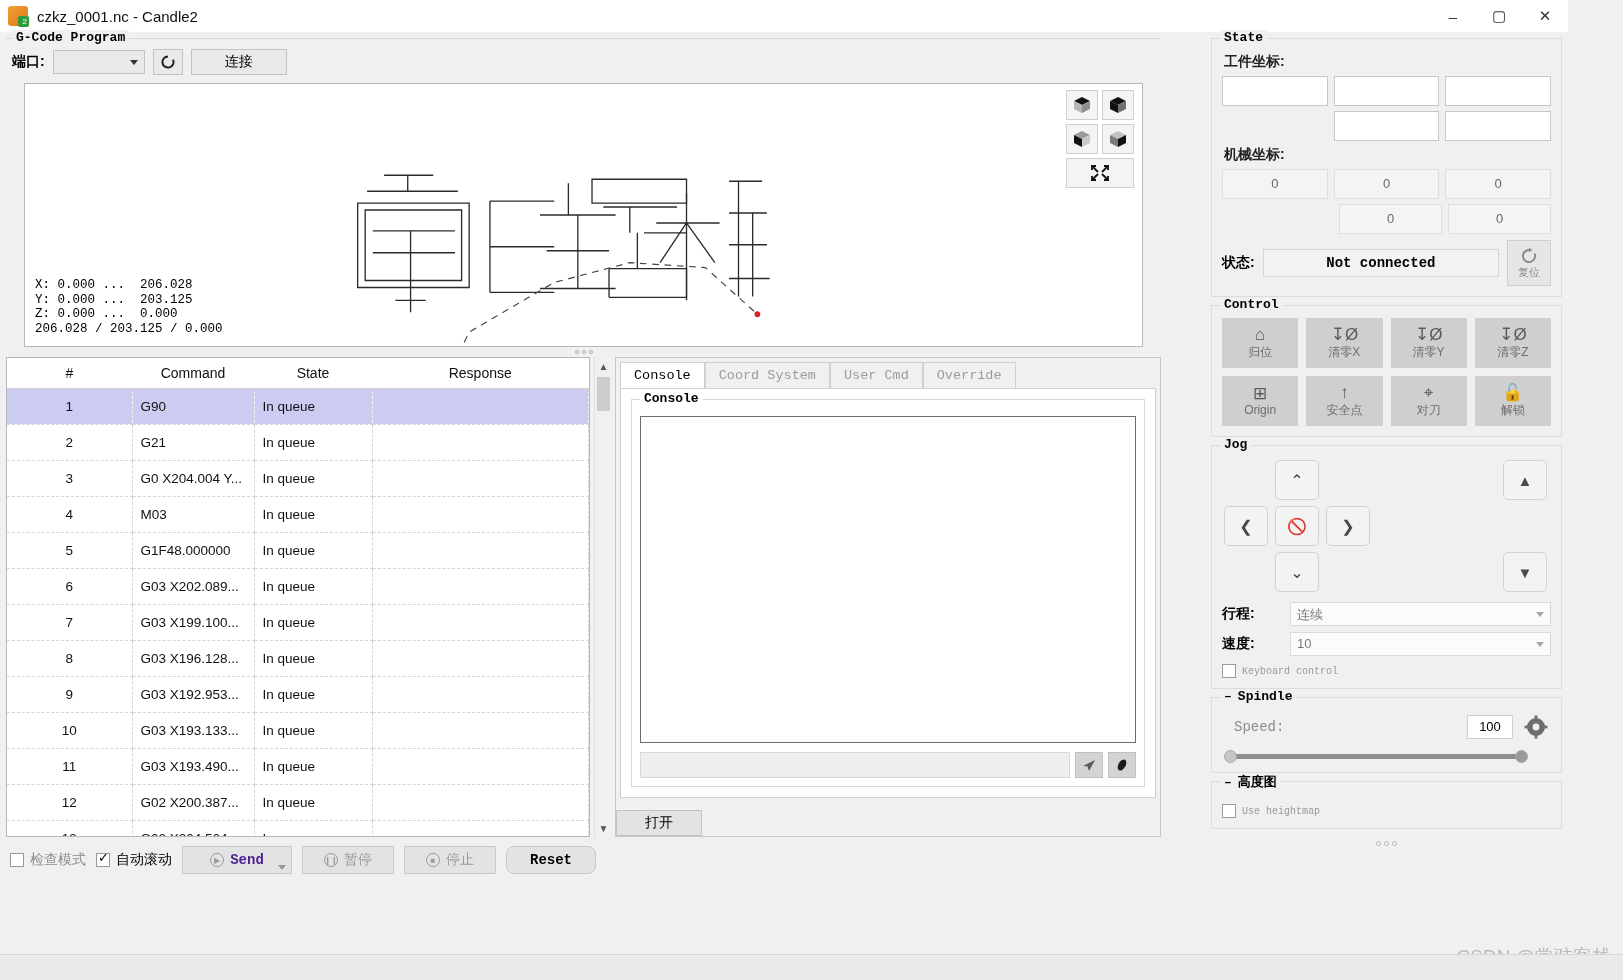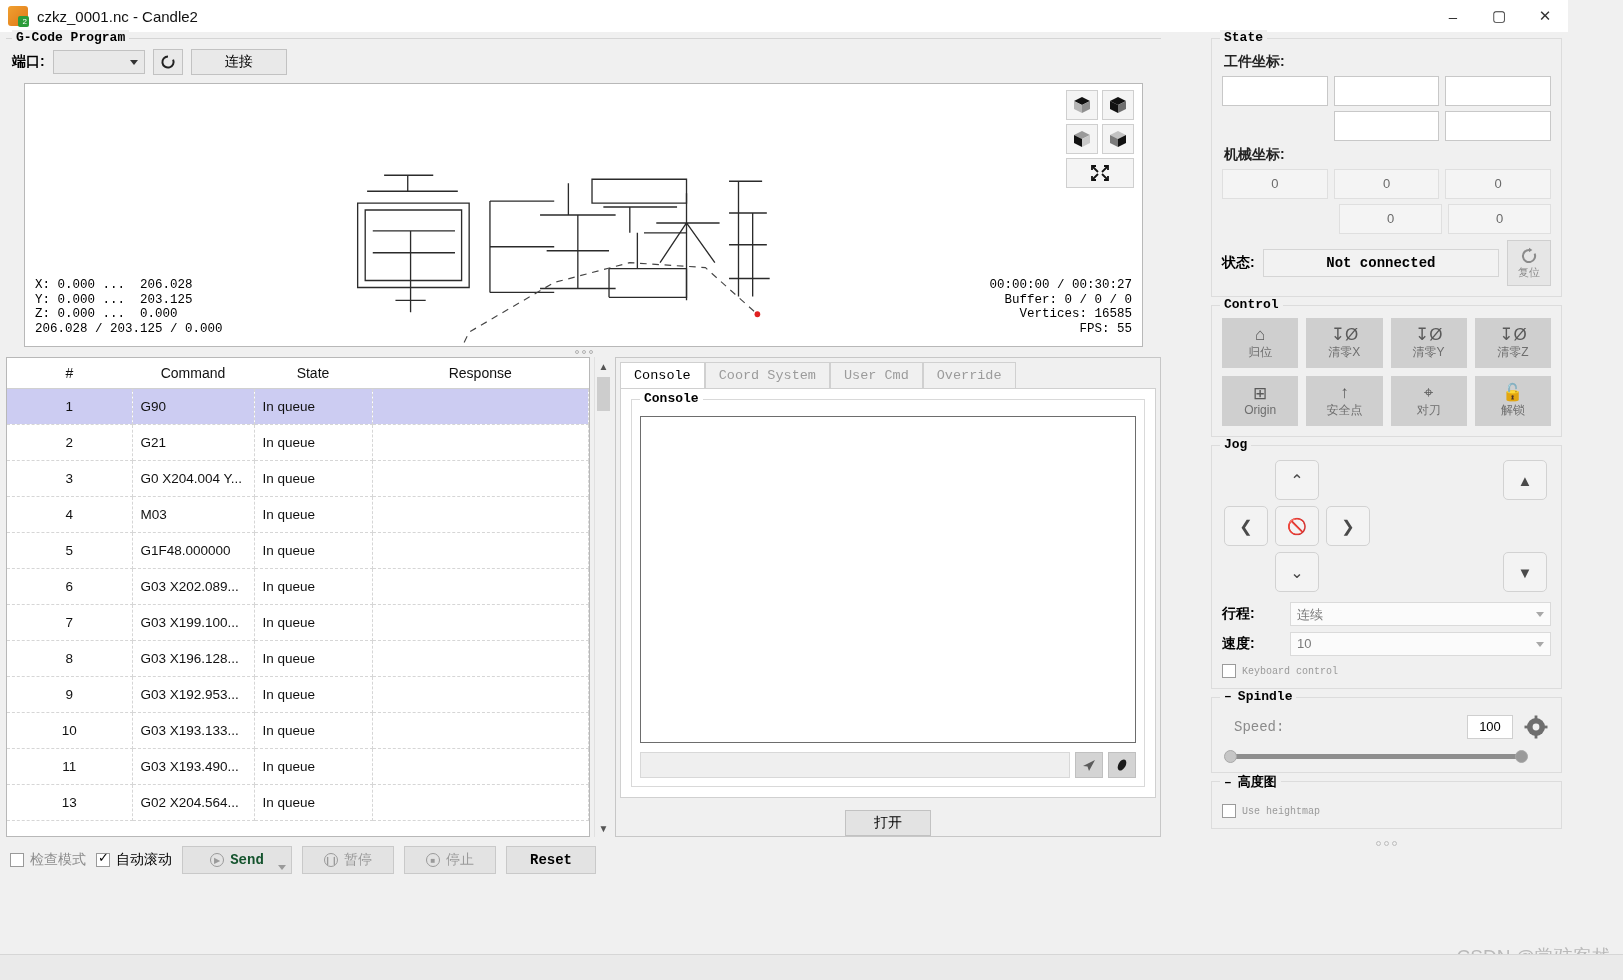--- a/index.html
+++ b/index.html
@@ -97,38 +97,38 @@
   .tabbody { flex:1; background:#fff; border:1px solid #d0d0d0; margin:0 4px 4px 4px; padding:10px; position:relative; }
   .console-group { position:relative; border:1px solid #d9d9d9; height:100%; padding:12px 8px 8px 8px;
                    display:flex; flex-direction:column; }
   .console-group > .gtitle { position:absolute; top:-9px; left:8px; background:#fff; padding:0 4px;
                              font-family:"Liberation Mono", monospace; font-weight:bold; font-size:13px; }
   .console-out { flex:1; border:1px solid #6d6d6d; background:#fff; margin-top:4px; }
   .console-in-row { display:flex; gap:5px; margin-top:9px; }
   .console-in { flex:1; height:26px; background:#efefef; border:1px solid #d8d8d8; }
   .mini-btn { width:28px; height:26px; background:#d4d4d4; border:1px solid #c0c0c0;
               display:flex; align-items:center; justify-content:center; }
-  .open-row { display:flex; justify-content:center; padding:8px 0 0 0; }
+  .open-row { display:flex; padding:8px 0 0 0; }
   .btn-open { width:86px; height:26px; background:#e3e3e3; border:1px solid #c2c2c2;
               display:flex; align-items:center; justify-content:center; font-size:14px; }
 
   
   .bottombar { display:flex; align-items:center; gap:10px; padding:6px 6px 0 10px; height:40px; }
   .chk { display:flex; align-items:center; gap:6px; font-size:14px; }
   .chkbox { width:14px; height:14px; border:1px solid #9a9a9a; background:#fff; position:relative; }
   .chkbox.on:after { content:"✓"; position:absolute; left:1px; top:-4px; font-size:13px; color:#000; }
   .chk.grey { color:#8d8d8d; }
   .tb-btn { height:28px; background:#e3e3e3; border:1px solid #c9c9c9; display:flex;
             align-items:center; justify-content:center; gap:6px; font-size:14px; color:#9a9a9a; padding:0 12px; }
   .tb-btn.send { width:110px; position:relative; }
-  .tb-btn.send .lbl { color:#14532d; font-weight:bold; font-family:"Liberation Mono", monospace; }
+  .tb-btn.send .lbl { color:#4c1d95; font-weight:bold; font-family:"Liberation Mono", monospace; }
   .tb-btn.send .drop { position:absolute; right:5px; bottom:3px; width:0;height:0;
                        border-left:4px solid transparent;border-right:4px solid transparent;border-top:5px solid #9a9a9a; }
   .tb-btn.w100 { width:92px; }
-  .tb-btn.reset { width:90px; color:#000; font-family:"Liberation Mono", monospace; font-weight:bold; }
+  .tb-btn.reset { width:90px; color:#000; font-family:"Liberation Mono", monospace; font-weight:bold;border-radius:8px; }
   .circ { width:14px;height:14px;border:1.5px solid #9a9a9a;border-radius:50%;
           display:flex;align-items:center;justify-content:center;font-size:8px;color:#9a9a9a; }
 
   
   .rp { padding:6px 6px 0 6px; }
   .rgroup { position:relative; border:1px solid #dcdcdc; margin-bottom:8px; padding:12px 10px 10px 10px; }
   .rgroup > .gtitle { position:absolute; top:-9px; left:8px; background:#f0f0f0; padding:0 4px;
                       font-family:"Liberation Mono", monospace; font-weight:bold; font-size:13px; }
   .cn-label { font-size:14px; color:#222; margin:2px 0 5px 2px; font-weight:600; }
   .coordrow { display:flex; gap:6px; margin-bottom:5px; }
@@ -295,24 +295,20 @@
                   <path d="M4 16 L9 11"></path>
               </g>
             </svg>
           </div>
         </div>
 
         <div class="vp-stats-left">X: 0.000 ...  206.028
 Y: 0.000 ...  203.125
 Z: 0.000 ...  0.000
 206.028 / 203.125 / 0.000</div>
-        <div class="vp-stats-right">00:00:00 / 00:30:27
-Buffer: 0 / 0 / 0
-Vertices: 16585
-FPS: 55</div>
       </div>
 
       <div class="splitdots">
         <i></i>
         <i></i>
         <i></i>
       </div>
 
       <div class="lower">
 
@@ -388,20 +384,26 @@
                     <td>In queue</td>
                     <td></td>
                   </tr>
                   <tr>
                     <td class="num">11</td>
                     <td>G03 X193.490...</td>
                     <td>In queue</td>
                     <td></td>
                   </tr>
                   <tr>
+                    <td class="num">12</td>
+                    <td>G02 X200.387...</td>
+                    <td>In queue</td>
+                    <td></td>
+                  </tr>
+                  <tr>
                     <td class="num">13</td>
                     <td>G02 X204.564...</td>
                     <td>In queue</td>
                     <td></td>
                   </tr>
                 </tbody>
             </table>
           </div>
         </div>
 

